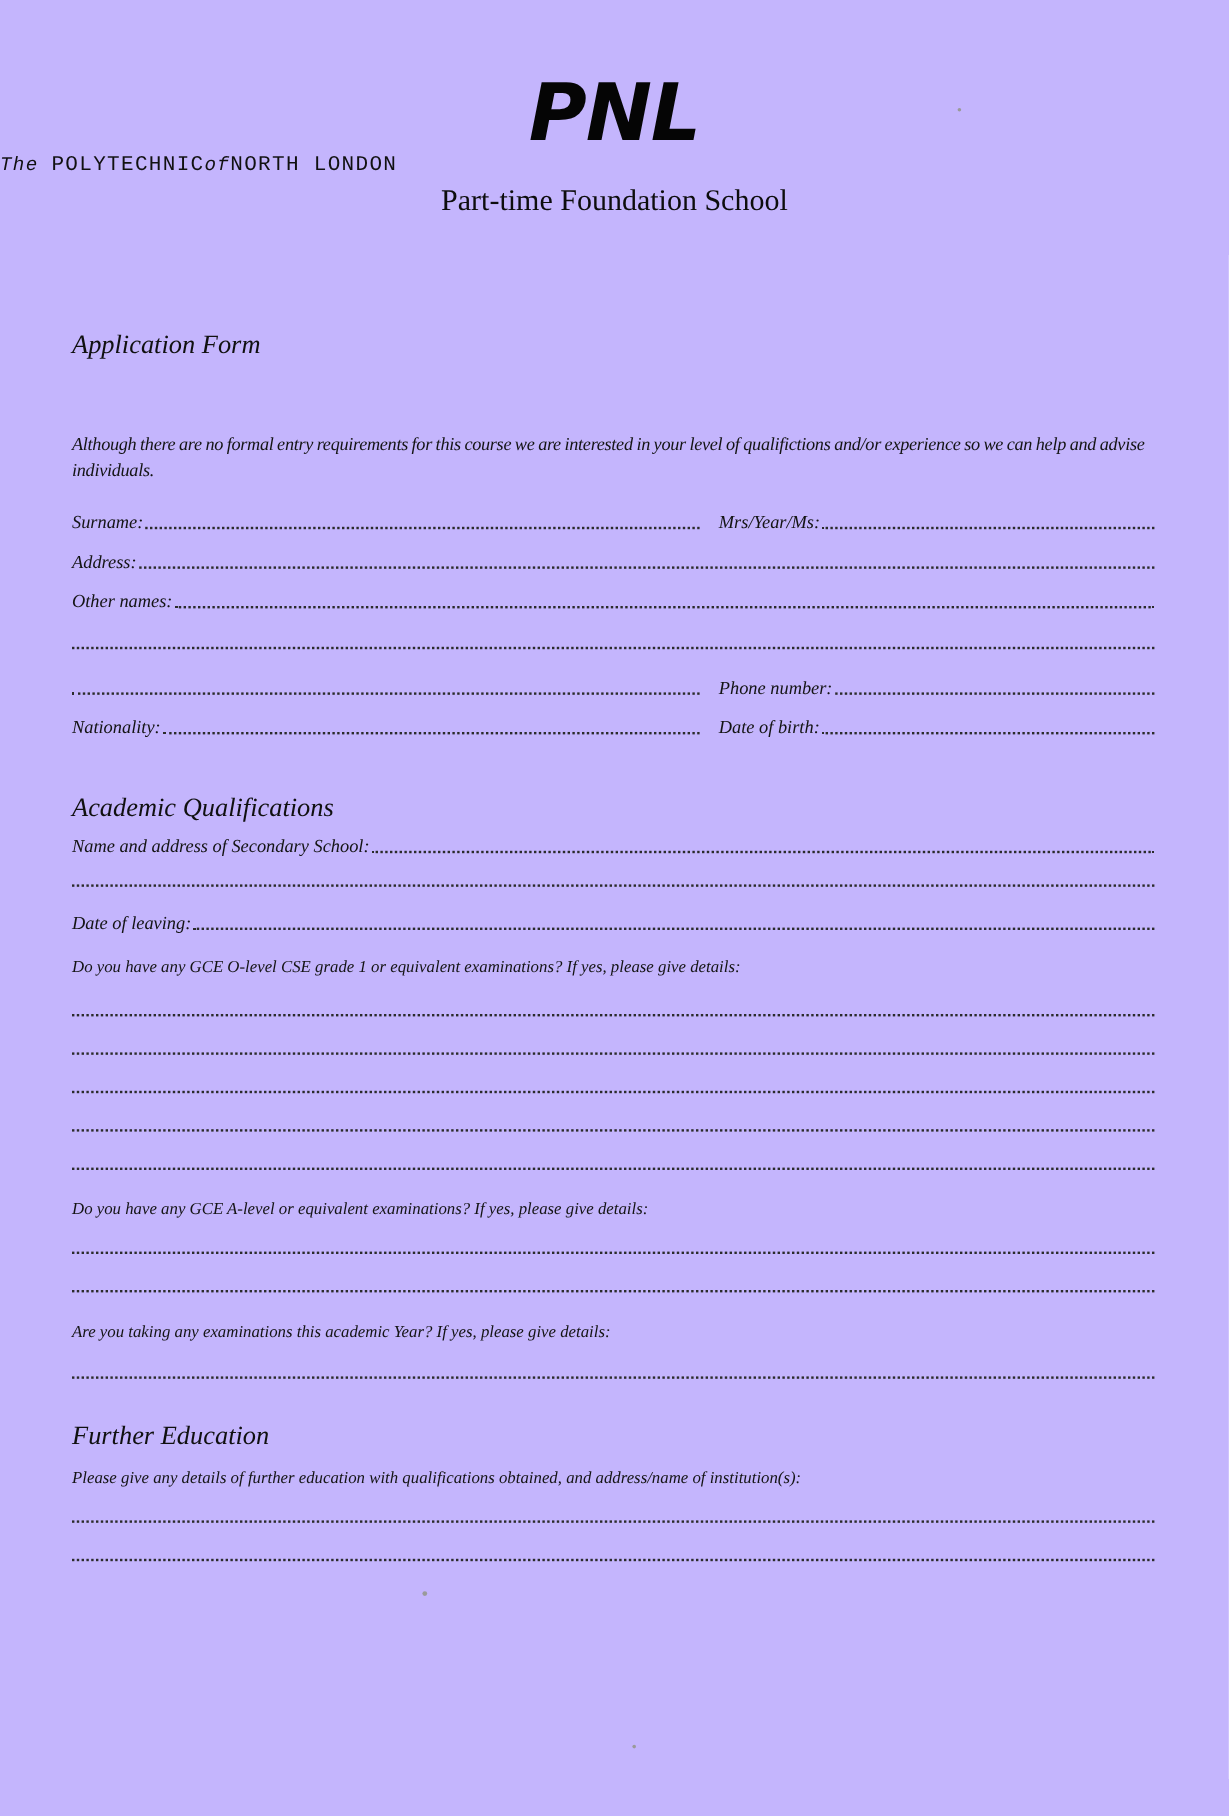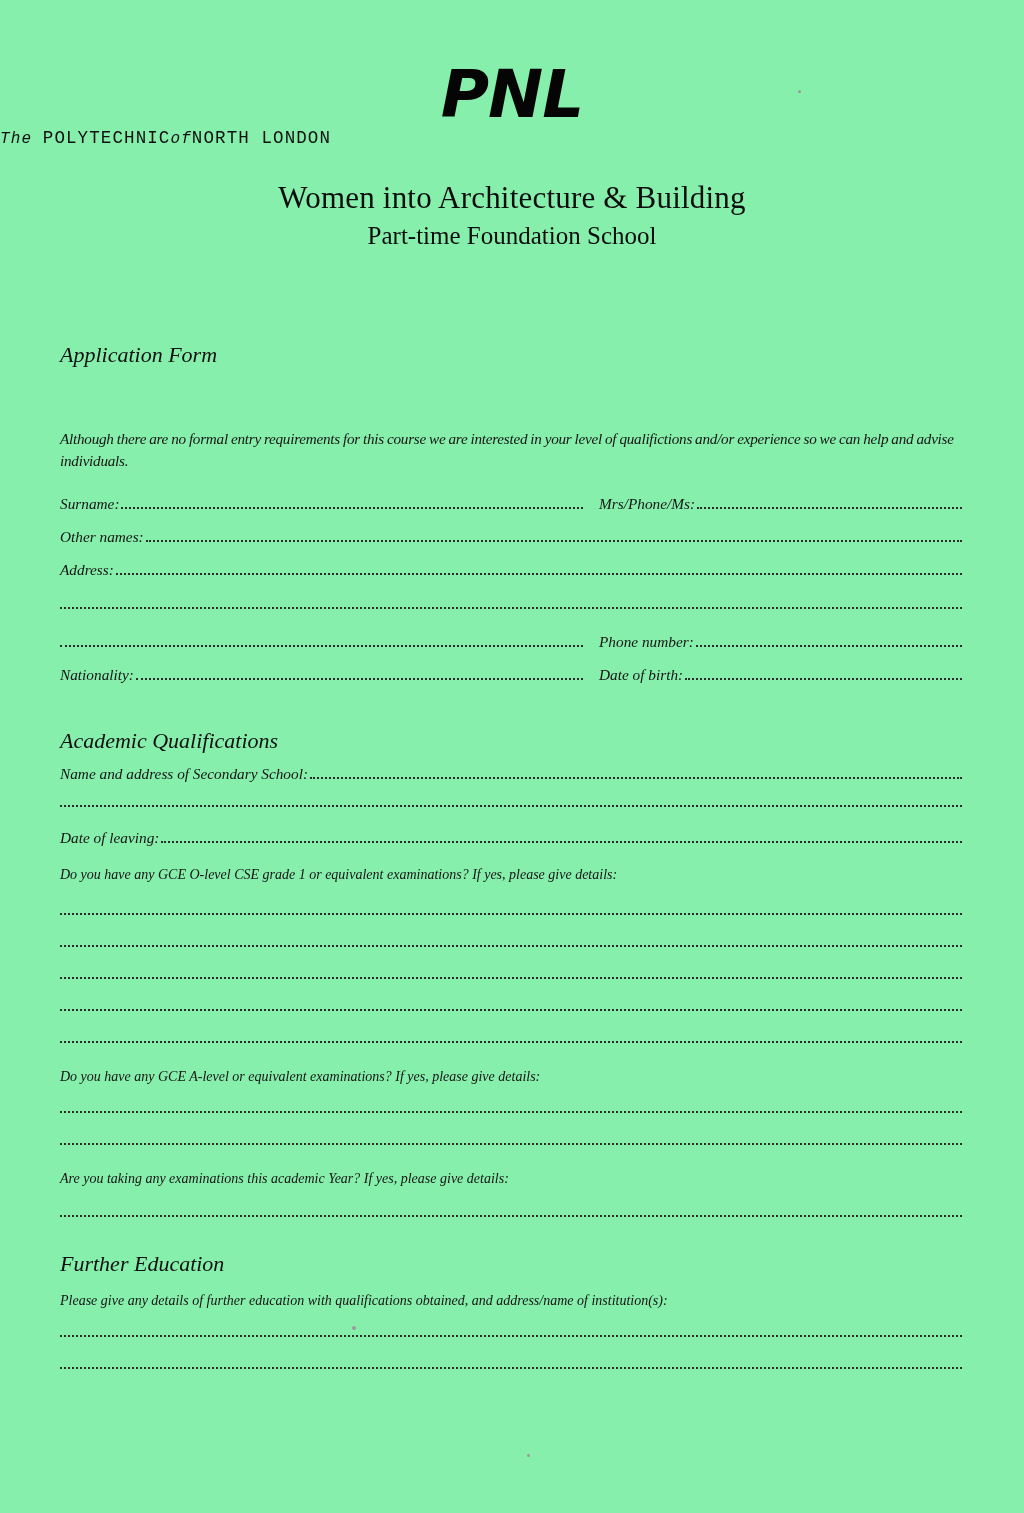--- a/index.html
+++ b/index.html
@@ -12,21 +12,21 @@
     height: 1513px;
     font-family: "Liberation Serif", serif;
     color: #141414;
     position: relative;
     overflow: hidden;
   }
   .page {
     position: relative;
     width: 1024px;
     height: 1513px;
-    background: #86efac;
+    background: #c4b5fd;
   }
   
   .logo {
     text-align: center;
     font-family: "DejaVu Sans", sans-serif;
     font-weight: bold;
     font-style: italic;
     font-size: 66px;
     letter-spacing: -1px;
     line-height: 1;
@@ -131,50 +131,49 @@
   <div class="speck" style="left:798px;top:90px;width:3px;height:3px;"></div>
   <div class="speck" style="left:352px;top:1326px;width:4px;height:4px;"></div>
   <div class="speck" style="left:527px;top:1454px;width:3px;height:3px;"></div>
 
   <div class="logo">PNL</div>
 
   <div class="logo-sub">
     <span class="it">The </span><span>POLYTECHNIC</span><span class="it">of</span><span>NORTH LONDON</span>
   </div>
 
-  <div class="course-title">Women into Architecture &amp; Building</div>
   <div class="course-sub">Part-time Foundation School</div>
 
   <div class="content">
 
     <div class="section-head h-app">Application Form</div>
 
     <div class="intro">Although there are no formal entry requirements for this course we are interested in your level of qualifictions and/or experience so we can help and advise individuals.</div>
 
     <div class="row" style="margin-top:24px;">
       <div class="col left">
         <span class="lbl">Surname:</span>
         <span class="dots"></span>
       </div>
       <div class="col right">
-        <span class="lbl">Mrs/Phone/Ms:</span>
+        <span class="lbl">Mrs/Year/Ms:</span>
         <span class="dots"></span>
       </div>
     </div>
 
     <div class="row">
       <div class="col">
+        <span class="lbl">Address:</span>
+        <span class="dots"></span>
+      </div>
+    </div>
+
+    <div class="row">
+      <div class="col">
         <span class="lbl">Other names:</span>
-        <span class="dots"></span>
-      </div>
-    </div>
-
-    <div class="row">
-      <div class="col">
-        <span class="lbl">Address:</span>
         <span class="dots"></span>
       </div>
     </div>
 
     <div class="fullrule"></div>
 
     <div class="row" style="margin-top:24px;">
       <div class="col left">
         <span class="dots"></span>
       </div>

